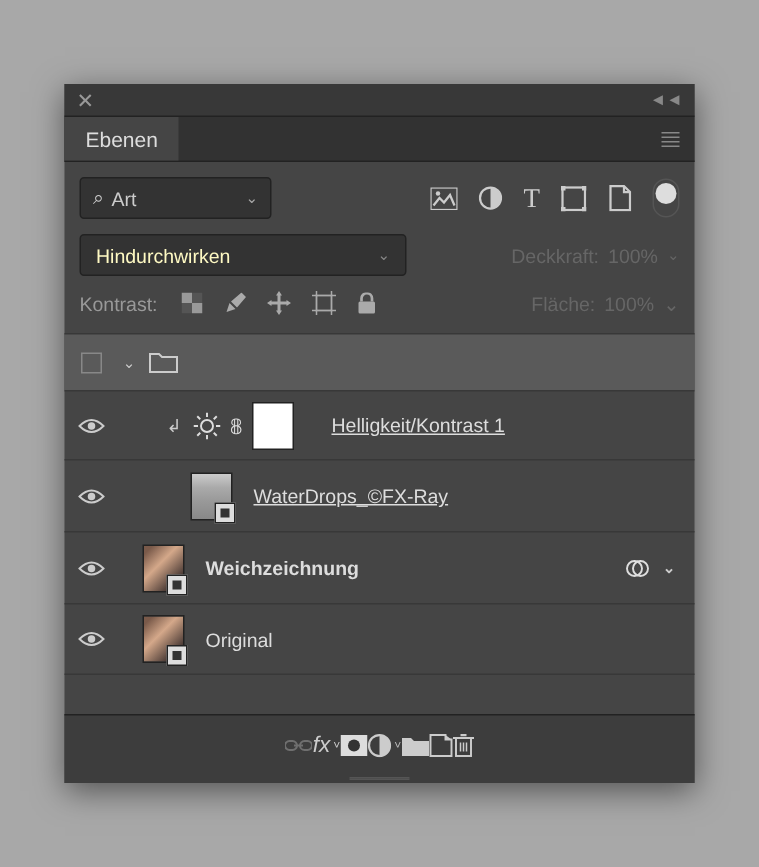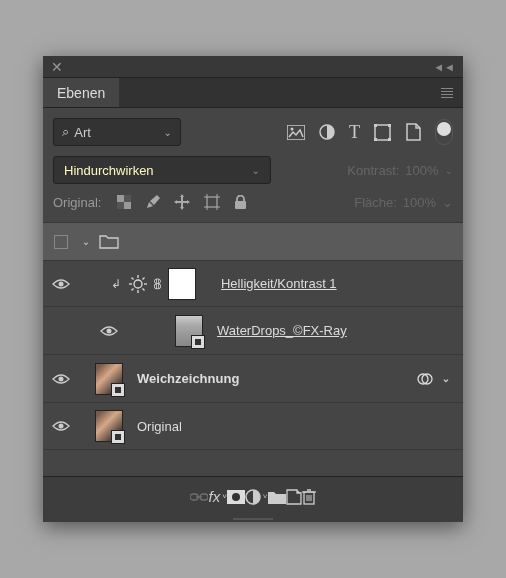--- a/index.html
+++ b/index.html
@@ -119,28 +119,28 @@
         </span>
     </div>
   </div>
 
   <div class="row2">
     <div class="blend-dd">
       <span class="label">Hindurchwirken</span>
       <span class="chev">⌄</span>
     </div>
     <div class="opac">
-      <span>Kontrast:</span>
+      <span>Deckkraft:</span>
       <span class="val">100%</span>
       <span class="chev">⌄</span>
     </div>
   </div>
 
   <div class="row3">
-    <span>Original:</span>
+    <span>Kontrast:</span>
     <div class="locks">
       <span>
           <svg width="14" height="14" viewBox="0 0 14 14">
             <rect x="0" y="0" width="7" height="7" fill="#999"></rect>
             <rect x="7" y="7" width="7" height="7" fill="#999"></rect>
             <rect x="7" y="0" width="7" height="7" fill="#555"></rect>
             <rect x="0" y="7" width="7" height="7" fill="#555"></rect>
           </svg>
         </span>
       <span>
@@ -217,21 +217,21 @@
               <line x1="2.5" y1="15.5" x2="4.5" y2="13.5"></line>
               <line x1="13.5" y1="4.5" x2="15.5" y2="2.5"></line>
             </g>
           </svg>
         </span>
       <span style="color:#ddd;margin:0 6px;font-size:14px;">𝟠</span>
       <div class="thumb white"></div>
       <span class="name" style="margin-left:25px;text-decoration:underline;">Helligkeit/Kontrast 1</span>
     </div>
 
-    <div class="layer" style="height:48px;padding-left:48px;">
+    <div class="layer" style="height:48px;">
       <span class="vis">
           <svg width="18" height="12" viewBox="0 0 18 12">
             <path d="M1 6 Q9 -2 17 6 Q9 14 1 6 Z" fill="none" stroke="#ccc" stroke-width="1.3"></path>
             <circle cx="9" cy="6" r="2.5" fill="#ccc"></circle>
           </svg>
         </span>
       <span class="indent"></span>
         <span class="indent"></span>
         <span class="indent"></span>
       <div class="thumb drops">

